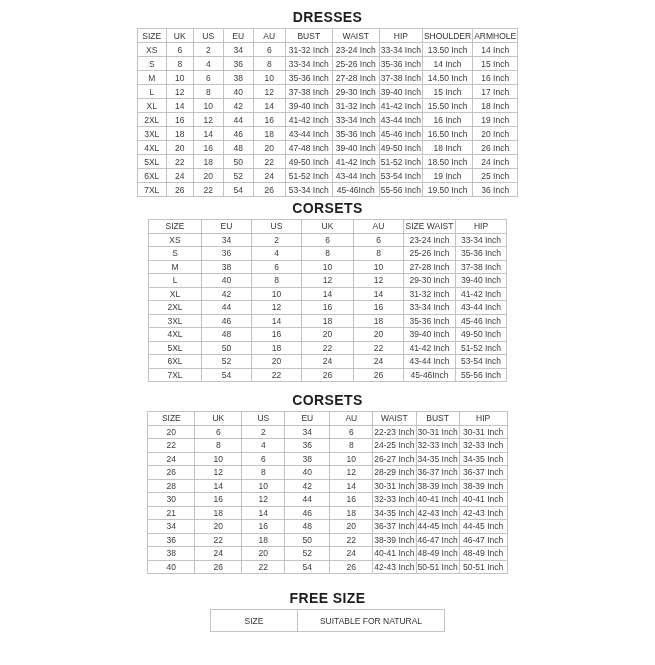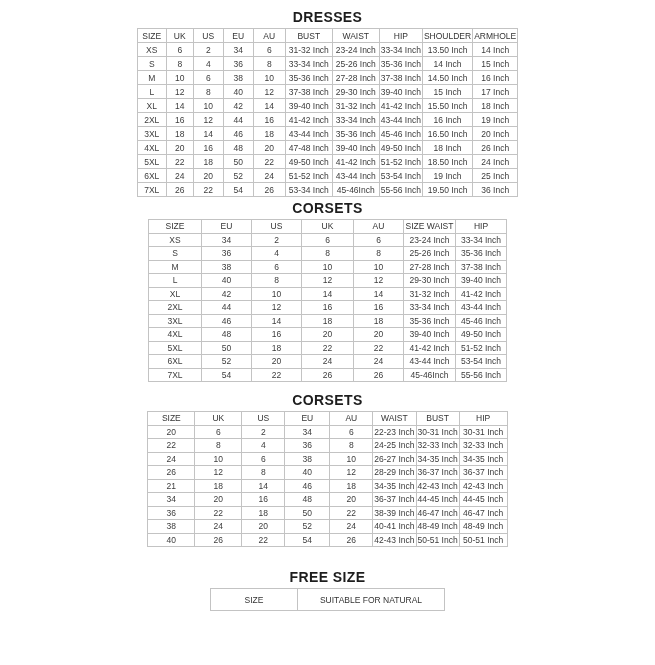--- a/index.html
+++ b/index.html
@@ -22,21 +22,21 @@
     text-align: center;
     font-weight: bold;
     font-size: 14px;
     line-height: 16px;
     letter-spacing: 0.4px;
     color: #1d1d1d;
     margin: 0 0 3px 0;
   }
   .sec-skirts   { margin-top: 3px; }
   .sec-corsets  { margin-top: 10px; }
-  .sec-freesize { margin-top: 22px; }
+  .sec-freesize { margin-top: 16px; }
 
   table {
     border-collapse: collapse;
     table-layout: fixed;
     margin: 0 auto;
     background: #ffffff;
   }
   th, td {
     border: 1px solid #c3c3c3;
     font-size: 8.5px;
@@ -413,20 +413,40 @@
             <td>26</td>
             <td>12</td>
             <td>8</td>
             <td>40</td>
             <td>12</td>
             <td>28-29 Inch</td>
             <td>36-37 Inch</td>
             <td>36-37 Inch</td>
           </tr>
           <tr>
+            <td>28</td>
+            <td>14</td>
+            <td>10</td>
+            <td>42</td>
+            <td>14</td>
+            <td>30-31 Inch</td>
+            <td>38-39 Inch</td>
+            <td>38-39 Inch</td>
+          </tr>
+          <tr>
+            <td>30</td>
+            <td>16</td>
+            <td>12</td>
+            <td>44</td>
+            <td>16</td>
+            <td>32-33 Inch</td>
+            <td>40-41 Inch</td>
+            <td>40-41 Inch</td>
+          </tr>
+          <tr>
             <td>21</td>
             <td>18</td>
             <td>14</td>
             <td>46</td>
             <td>18</td>
             <td>34-35 Inch</td>
             <td>42-43 Inch</td>
             <td>42-43 Inch</td>
           </tr>
           <tr>

